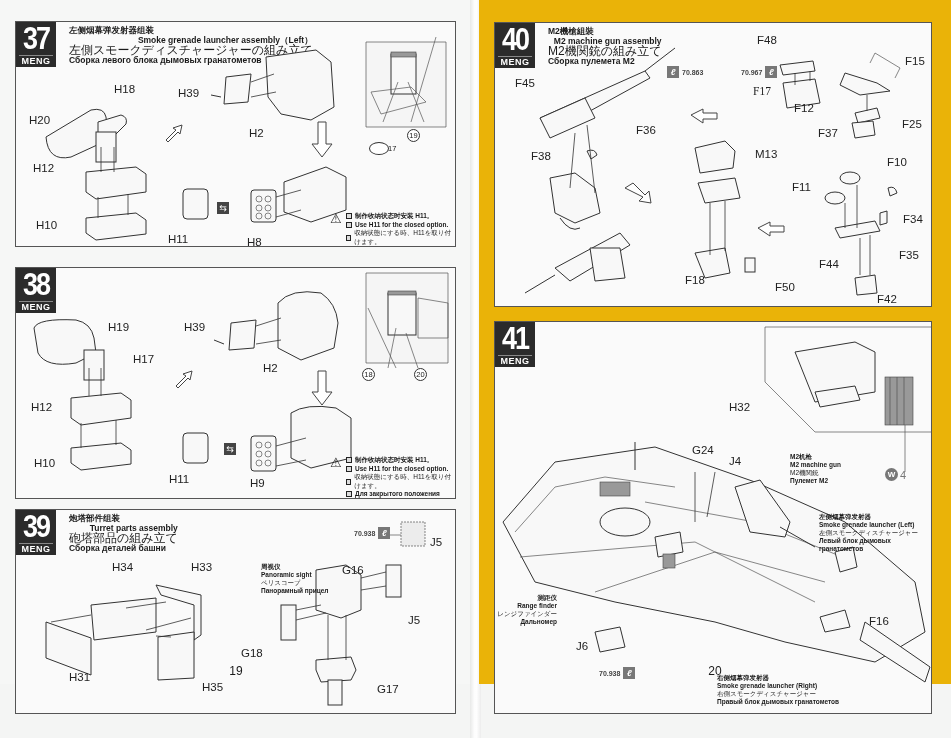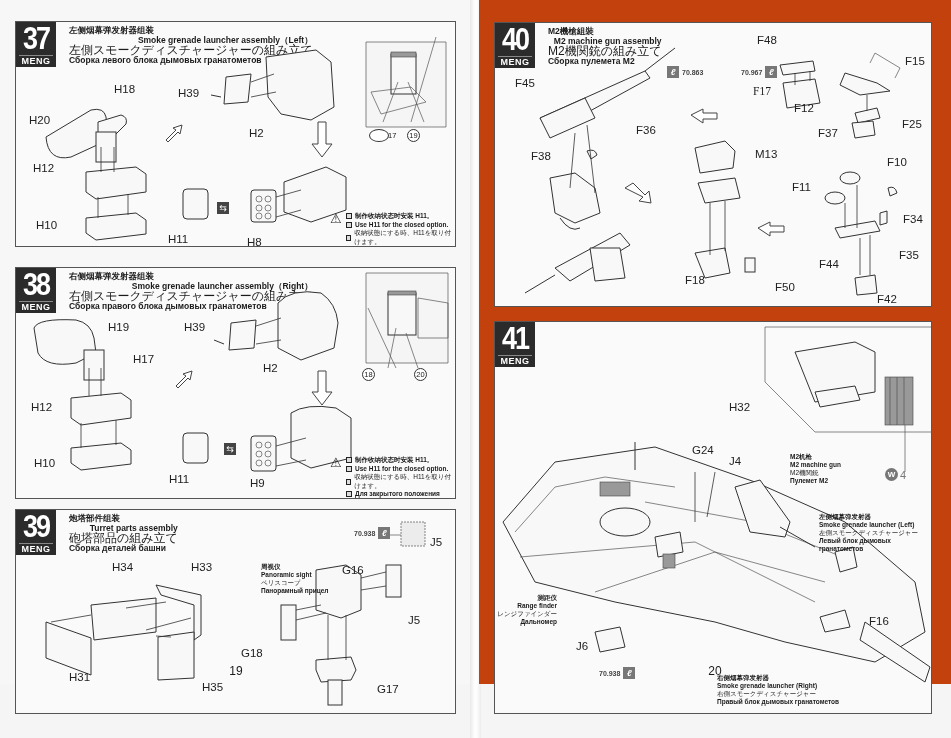--- a/index.html
+++ b/index.html
@@ -1,21 +1,21 @@
 <!DOCTYPE html>
 <html><head>
 <meta charset="utf-8">
 <style>
   * { box-sizing: border-box; margin: 0; padding: 0; }
   html, body { width: 951px; height: 738px; overflow: hidden; background: #f4f5f4; }
   body { position: relative; font-family: "Liberation Sans", sans-serif; color: #1a1a1a; }
 
   .page { position: absolute; top: 0; height: 684px; background: #f6f7f6; }
   .page.left { left: 0; width: 472px; }
-  .page.right { left: 479px; width: 472px; background: #c2410c; }
+  .page.right { left: 479px; width: 472px; background: #eab308; }
   .gutter { position: absolute; left: 470px; top: 0; width: 11px; height: 738px;
             background: linear-gradient(to right, #e8e9e8, #fdfdfd 40%, #fefefe 60%, #ececec); }
 
   .panel { position: absolute; border: 1.2px solid #555; background: #fafafa; overflow: hidden; }
 
   .badge { position: absolute; left: 0; top: 0; width: 40px; height: 45px; background: #2b2b2b; color: #fff; text-align: center; }
   .badge .num { display: block; font-family: "Liberation Sans", sans-serif; font-weight: bold; font-size: 27px; line-height: 30px; letter-spacing: -2px; transform: scaleY(1.15); margin-top: 2px; }
   .badge .brand { display: block; font-size: 9px; font-weight: bold; letter-spacing: 0.5px; line-height: 11px; border-top: 1px solid #888; margin: 1px 3px 0; }
 
   .titles { position: absolute; left: 46px; top: 3px; line-height: 10px; margin-left: 7px; }
@@ -120,21 +120,21 @@
     <span class="label" style="left:98px; top:61px;">H18</span>
     <span class="label" style="left:17px; top:140px;">H12</span>
     <span class="label" style="left:20px; top:197px;">H10</span>
     <span class="label" style="left:162px; top:65px;">H39</span>
     <span class="label" style="left:233px; top:105px;">H2</span>
     <span class="label" style="left:152px; top:211px;">H11</span>
     <span class="label" style="left:231px; top:214px;">H8</span>
 
     <span class="swap-icon" style="left:201px; top:180px;">⇆</span>
 
-    <span class="callout-circle" style="left:353px; top:107px;padding-left:18px;">17</span>
+    <span class="callout-circle" style="left:353px; top:120px;padding-left:18px;">17</span>
     <span class="callout-circle" style="left:391px; top:107px;">19</span>
 
     <span class="warn" style="left:314px; top:189px;">⚠</span>
     <div class="note" style="left:330px; top:190px;">
       <div class="row">
           <span class="flag"></span>
           <span>制作收纳状态时安装 H11。</span>
         </div>
       <div class="row">
           <span class="flag"></span>
@@ -148,26 +148,20 @@
           <span>Для закрытого положения</span>
         </div>
 
     </div>
   </div>
 
   <div class="panel" style="left:15px; top:267px; width:441px; height:232px;">
     <div class="badge">
       <span class="num">38</span>
       <span class="brand">MENG</span>
-    </div>
-    <div class="titles">
-      <div class="zh">右侧烟幕弹发射器组装</div>
-      <div class="en">Smoke grenade launcher assembly（Right）</div>
-      <div class="ja">右側スモークディスチャージャーの組み立て</div>
-      <div class="ru">Сборка правого блока дымовых гранатометов</div>
     </div>
 
     <svg class="drawing" width="441" height="232">
       <path class="stroke" d="M18,60 Q22,50 60,52 Q75,55 78,70 L80,85 L60,95 Q30,100 22,85 Z"></path>
       <rect class="stroke" x="68" y="82" width="20" height="30"></rect>
       <path class="stroke" d="M55,130 L105,125 L115,132 L115,150 L65,157 L55,150 Z"></path>
       <path class="stroke" d="M55,180 L105,175 L115,182 L115,196 L65,202 L55,195 Z"></path>
       <line class="arrowline" x1="73" y1="100" x2="73" y2="128"></line>
       <line class="arrowline" x1="85" y1="100" x2="85" y2="128"></line>
       <line class="arrowline" x1="65" y1="155" x2="65" y2="180"></line>

